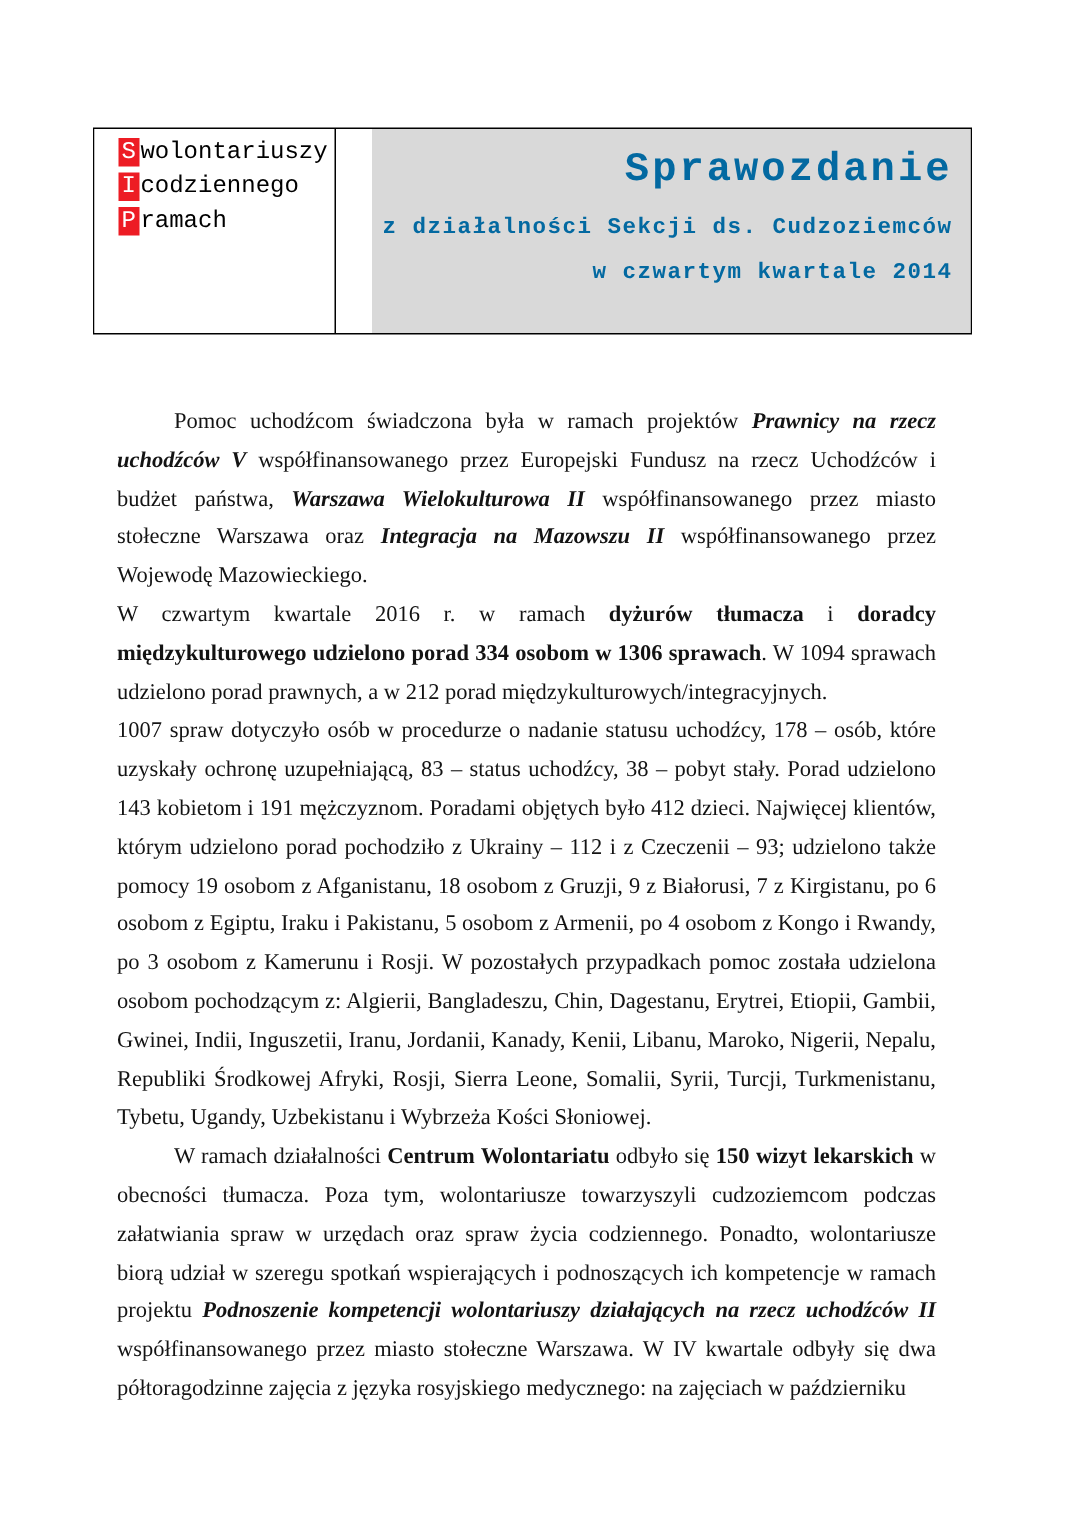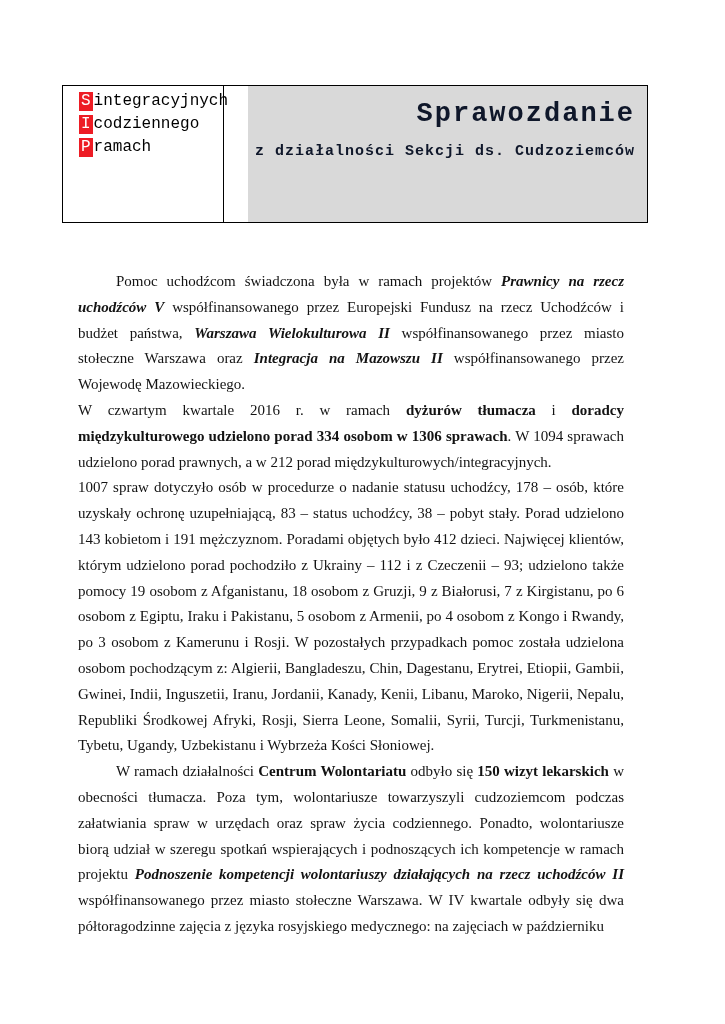--- a/index.html
+++ b/index.html
@@ -50,21 +50,21 @@
     margin-right:1px;
     line-height:19px;
   }
   .title-cell{
     flex:1;
     background:var(--header-gray);
     text-align:right;
     padding:12px 12px 0 0;
     font-family:"Liberation Mono", monospace;
     font-weight:bold;
-    color:#0f172a;
+    color:#0369a1;
     margin-left:24px;
   }
   .doc-title{
     font-size:27px;
     letter-spacing:2px;
     line-height:32px;
   }
   .doc-subtitle{
     font-size:15px;
     letter-spacing:1px;
@@ -88,28 +88,29 @@
   .i{font-style:italic;}
 </style>
 </head>
 <body>
 
 <div class="page">
 
   <div class="header-box">
 
     <div class="logo-cell">
-      <span class="logo-line"><span class="logo-initial">S</span><span>integracyjnych</span></span>
+      <span class="logo-line"><span class="logo-initial">S</span><span>wolontariuszy</span></span>
       <span class="logo-line"><span class="logo-initial">I</span><span>codziennego</span></span>
       <span class="logo-line"><span class="logo-initial">P</span><span>ramach</span></span>
     </div>
 
     <div class="title-cell">
       <div class="doc-title">Sprawozdanie</div>
       <div class="doc-subtitle first">z działalności Sekcji ds. Cudzoziemców</div>
+      <div class="doc-subtitle second">w czwartym kwartale 2014</div>
     </div>
 
   </div>
 
   <div class="body-text">
     <p class="para indent"><span>Pomoc uchodźcom świadczona była w ramach projektów </span><span class="b i">Prawnicy na rzecz uchodźców V</span><span> współfinansowanego przez Europejski Fundusz na rzecz Uchodźców i budżet państwa, </span><span class="b i">Warszawa Wielokulturowa II</span><span> współfinansowanego przez miasto stołeczne Warszawa oraz </span><span class="b i">Integracja na Mazowszu II</span><span> współfinansowanego przez Wojewodę Mazowieckiego.</span></p>
     <p class="para"><span>W czwartym kwartale 2016 r. w ramach </span><span class="b">dyżurów tłumacza</span><span> i </span><span class="b">doradcy międzykulturowego udzielono porad 334 osobom w 1306 sprawach</span><span>. W 1094 sprawach udzielono porad prawnych, a w 212 porad międzykulturowych/integracyjnych.</span></p>
     <p class="para"><span>1007 spraw dotyczyło osób w procedurze o nadanie statusu uchodźcy, 178 – osób, które uzyskały ochronę uzupełniającą, 83 – status uchodźcy, 38 – pobyt stały. Porad udzielono 143 kobietom i 191 mężczyznom. Poradami objętych było 412 dzieci. Najwięcej klientów, którym udzielono porad pochodziło z Ukrainy – 112 i z Czeczenii – 93; udzielono także pomocy 19 osobom z Afganistanu, 18 osobom z Gruzji, 9 z Białorusi, 7 z Kirgistanu, po 6 osobom z Egiptu, Iraku i Pakistanu, 5 osobom z Armenii, po 4 osobom z Kongo i Rwandy, po 3 osobom z Kamerunu i Rosji. W pozostałych przypadkach pomoc została udzielona osobom pochodzącym z: Algierii, Bangladeszu, Chin, Dagestanu, Erytrei, Etiopii, Gambii, Gwinei, Indii, Inguszetii, Iranu, Jordanii, Kanady, Kenii, Libanu, Maroko, Nigerii, Nepalu, Republiki Środkowej Afryki, Rosji, Sierra Leone, Somalii, Syrii, Turcji, Turkmenistanu, Tybetu, Ugandy, Uzbekistanu i Wybrzeża Kości Słoniowej.</span></p>
     <p class="para indent"><span>W ramach działalności </span><span class="b">Centrum Wolontariatu</span><span> odbyło się </span><span class="b">150 wizyt lekarskich</span><span> w obecności tłumacza. Poza tym, wolontariusze towarzyszyli cudzoziemcom podczas załatwiania spraw w urzędach oraz spraw życia codziennego. Ponadto, wolontariusze biorą udział w szeregu spotkań wspierających i podnoszących ich kompetencje w ramach projektu </span><span class="b i">Podnoszenie kompetencji wolontariuszy działających na rzecz uchodźców II</span><span> współfinansowanego przez miasto stołeczne Warszawa. W IV kwartale odbyły się dwa półtoragodzinne zajęcia z języka rosyjskiego medycznego: na zajęciach w październiku</span></p>
   </div>

